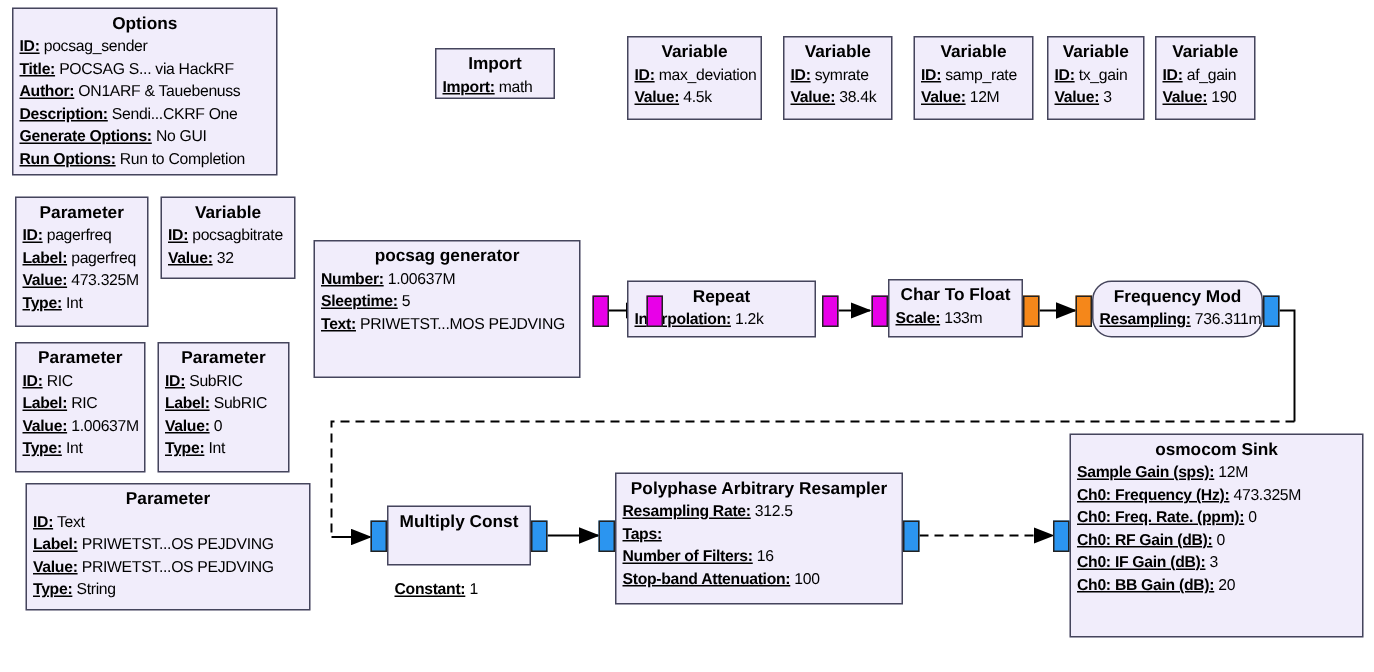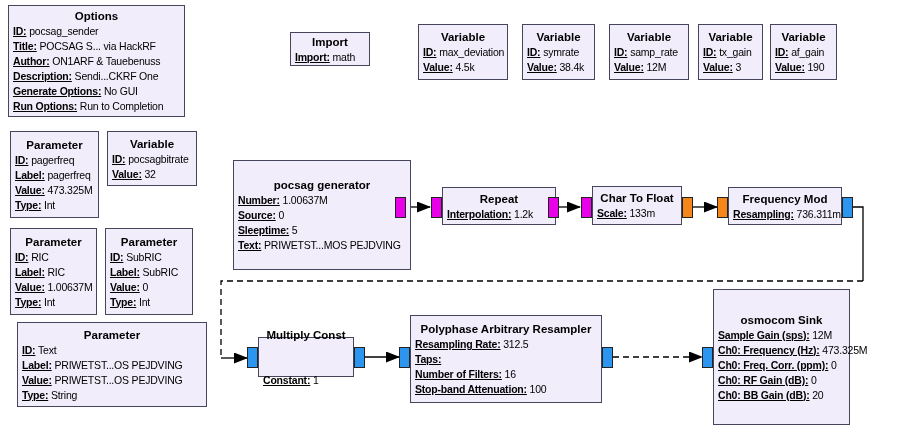--- a/index.html
+++ b/index.html
@@ -8,21 +8,21 @@
     width:916px;height:448px;
     background:var(--canvas-bg,#ffffff);
     font-family:"Liberation Sans", sans-serif;
     overflow:hidden;
   }
   .block{
     position:absolute;
     background:var(--block-bg,#f1edfb);
     border:1px solid var(--block-border,#45455c);
     box-sizing:border-box;
-    display:flex;flex-direction:column;justify-content:center;
+    display:flex;flex-direction:column;
     padding:2px 4px;
     z-index:2;
   }
   .block-title{
     font-weight:bold;font-size:11.5px;line-height:16px;
     text-align:center;color:#000;white-space:nowrap;
   }
   .line{
     font-size:10.5px;line-height:15px;color:#000;
     white-space:nowrap;letter-spacing:-0.2px;
@@ -117,63 +117,63 @@
       <div class="line"><span class="lbl">Value:</span> <span class="val">0</span></div>
       <div class="line"><span class="lbl">Type:</span> <span class="val">Int</span></div>
     </div>
     <div class="block" style="left: 17px; top: 322px; width: 190px; height: 85px;">
       <div class="block-title">Parameter</div>
       <div class="line"><span class="lbl">ID:</span> <span class="val">Text</span></div>
       <div class="line"><span class="lbl">Label:</span> <span class="val">PRIWETST...OS PEJDVING</span></div>
       <div class="line"><span class="lbl">Value:</span> <span class="val">PRIWETST...OS PEJDVING</span></div>
       <div class="line"><span class="lbl">Type:</span> <span class="val">String</span></div>
     </div>
-    <div class="block" style="left: 233px; top: 160px; width: 178px; height: 110px;">
+    <div class="block" style="left: 209px; top: 160px; width: 178px; height: 92px;">
       <div class="block-title">pocsag generator</div>
       <div class="line"><span class="lbl">Number:</span> <span class="val">1.00637M</span></div>
-      <div class="line"><span class="lbl">Source:</span> <span class="val">0</span></div>
       <div class="line"><span class="lbl">Sleeptime:</span> <span class="val">5</span></div>
       <div class="line"><span class="lbl">Text:</span> <span class="val">PRIWETST...MOS PEJDVING</span></div>
     </div>
     <div class="port" style="left: 395px; top: 197px; background: rgb(232, 0, 232);"></div>
-    <div class="block" style="left: 442px; top: 187px; width: 114px; height: 38px;">
+    <div class="block" style="left: 418px; top: 187px; width: 126px; height: 38px;">
       <div class="block-title">Repeat</div>
       <div class="line"><span class="lbl">Interpolation:</span> <span class="val">1.2k</span></div>
     </div>
     <div class="port" style="left: 431px; top: 197px; background: rgb(232, 0, 232);"></div>
     <div class="port" style="left: 548px; top: 197px; background: rgb(232, 0, 232);"></div>
     <div class="block" style="left: 592px; top: 186px; width: 90px; height: 39px;">
       <div class="block-title">Char To Float</div>
       <div class="line"><span class="lbl">Scale:</span> <span class="val">133m</span></div>
     </div>
     <div class="port" style="left: 581px; top: 197px; background: rgb(232, 0, 232);"></div>
     <div class="port" style="left: 682px; top: 197px; background: rgb(245, 135, 26);"></div>
-    <div class="block" style="left: 728px; top: 187px; width: 114px; height: 38px;">
+    <div class="block" style="left: 728px; top: 187px; width: 114px; height: 38px; border-radius: 13px;">
       <div class="block-title">Frequency Mod</div>
       <div class="line"><span class="lbl">Resampling:</span> <span class="val">736.311m</span></div>
     </div>
     <div class="port" style="left: 717px; top: 197px; background: rgb(245, 135, 26);"></div>
     <div class="port" style="left: 842px; top: 197px; background: rgb(43, 149, 240);"></div>
     <div class="block" style="left: 258px; top: 337px; width: 96px; height: 40px; gap: 30px;">
       <div class="block-title">Multiply Const</div>
       <div class="line"><span class="lbl">Constant:</span> <span class="val">1</span></div>
     </div>
     <div class="port" style="left: 247px; top: 347px; background: rgb(43, 149, 240);"></div>
     <div class="port" style="left: 354px; top: 347px; background: rgb(43, 149, 240);"></div>
     <div class="block" style="left: 410px; top: 315px; width: 192px; height: 88px;">
       <div class="block-title">Polyphase Arbitrary Resampler</div>
       <div class="line"><span class="lbl">Resampling Rate:</span> <span class="val">312.5</span></div>
       <div class="line"><span class="lbl">Taps:</span> <span class="val"></span></div>
       <div class="line"><span class="lbl">Number of Filters:</span> <span class="val">16</span></div>
       <div class="line"><span class="lbl">Stop-band Attenuation:</span> <span class="val">100</span></div>
     </div>
     <div class="port" style="left: 399px; top: 347px; background: rgb(43, 149, 240);"></div>
     <div class="port" style="left: 602px; top: 347px; background: rgb(43, 149, 240);"></div>
-    <div class="block" style="left: 713px; top: 289px; width: 137px; height: 136px;">
+    <div class="block" style="left: 713px; top: 289px; width: 196px; height: 136px;">
       <div class="block-title">osmocom Sink</div>
       <div class="line"><span class="lbl">Sample Gain (sps):</span> <span class="val">12M</span></div>
       <div class="line"><span class="lbl">Ch0: Frequency (Hz):</span> <span class="val">473.325M</span></div>
-      <div class="line"><span class="lbl">Ch0: Freq. Corr. (ppm):</span> <span class="val">0</span></div>
+      <div class="line"><span class="lbl">Ch0: Freq. Rate. (ppm):</span> <span class="val">0</span></div>
       <div class="line"><span class="lbl">Ch0: RF Gain (dB):</span> <span class="val">0</span></div>
+      <div class="line"><span class="lbl">Ch0: IF Gain (dB):</span> <span class="val">3</span></div>
       <div class="line"><span class="lbl">Ch0: BB Gain (dB):</span> <span class="val">20</span></div>
     </div>
     <div class="port" style="left: 702px; top: 347px; background: rgb(43, 149, 240);"></div>
   </div>
 
 </body></html>

